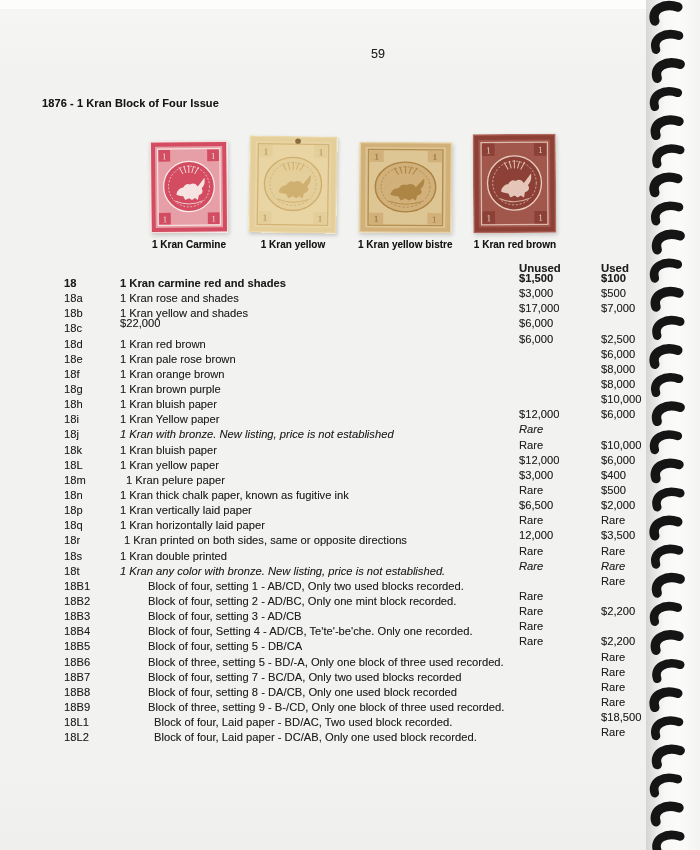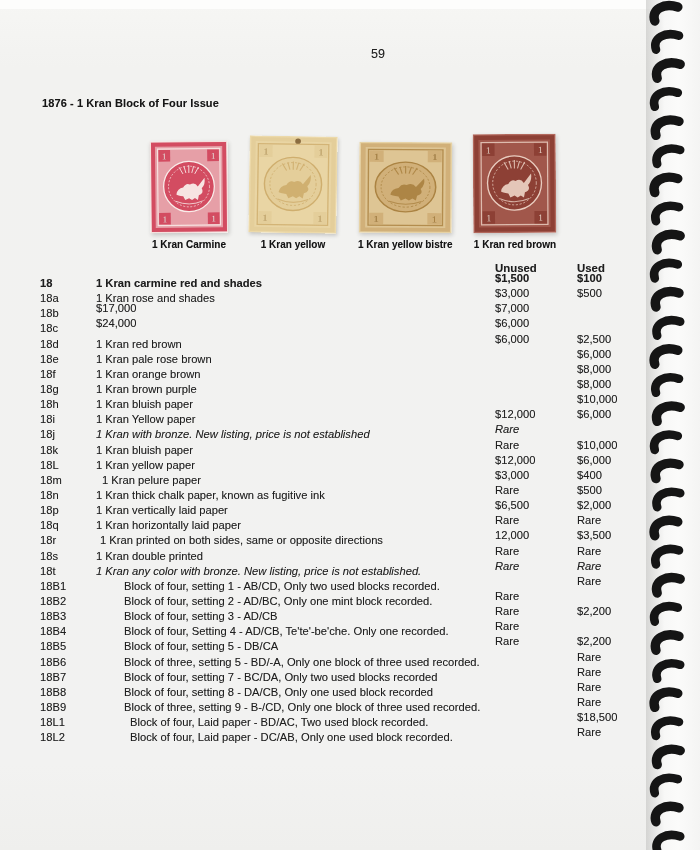--- a/index.html
+++ b/index.html
@@ -11,21 +11,21 @@
   .page::before{content:"";position:absolute;left:0;top:0;right:0;height:9px;background:#ffffff;opacity:.75;}
   .page-number{position:absolute;left:358px;top:47px;width:40px;text-align:center;font-size:12.5px;color:#222;}
   .heading{position:absolute;left:42px;top:97px;margin:0;font-size:11px;font-weight:bold;color:#161616;letter-spacing:.1px;}
   
   .stamps{position:absolute;left:150px;top:134px;display:flex;gap:21px;align-items:flex-end;}
   .stamp-fig{display:flex;flex-direction:column;align-items:center;justify-content:flex-end;margin:0;}
   .stamp{box-shadow:1px 2px 4px rgba(0,0,0,.18);}
   .stamp svg{display:block;}
   .stamp-caption{font-size:10px;font-weight:bold;margin-top:6px;white-space:nowrap;color:#141414;}
   
-  .ptable{position:absolute;left:38px;top:261px;width:605px;}
+  .ptable{position:absolute;left:62px;top:261px;width:605px;}
   .thead,.row{display:grid;grid-template-columns:58px 399px 82px 66px;white-space:nowrap;}
   .thead{font-weight:bold;font-size:11.4px;height:15px;line-height:15px;}
   .rows{margin-top:0;}
   .row{height:15.15px;line-height:15.15px;font-size:11.2px;}
   .row>div{overflow:visible;}
   .c-code{padding-left:2px;}
   .c-price{position:relative;top:-5px;}
   .bold{font-weight:bold;}
   .italic-desc .c-desc{font-style:italic;}
   .it{font-style:italic;}
@@ -192,26 +192,27 @@
           <div class="c-price">$100</div>
         </div>
         <div class="row">
           <div class="c-code">18a</div>
           <div class="c-desc">1 Kran rose and shades</div>
           <div class="c-price">$3,000</div>
           <div class="c-price">$500</div>
         </div>
         <div class="row">
           <div class="c-code">18b</div>
+          <div class="c-desc">1 Kran yellow and shades</div>
           <div class="c-price">$17,000</div>
           <div class="c-price">$7,000</div>
         </div>
         <div class="row">
           <div class="c-code">18c</div>
-          <div class="c-price">$24,000</div>
+          <div class="c-price">$22,000</div>
           <div class="c-price">$6,000</div>
         </div>
         <div class="row">
           <div class="c-code">18d</div>
           <div class="c-desc">1 Kran red brown</div>
           <div class="c-price">$6,000</div>
           <div class="c-price">$2,500</div>
         </div>
         <div class="row">
           <div class="c-code">18e</div>

